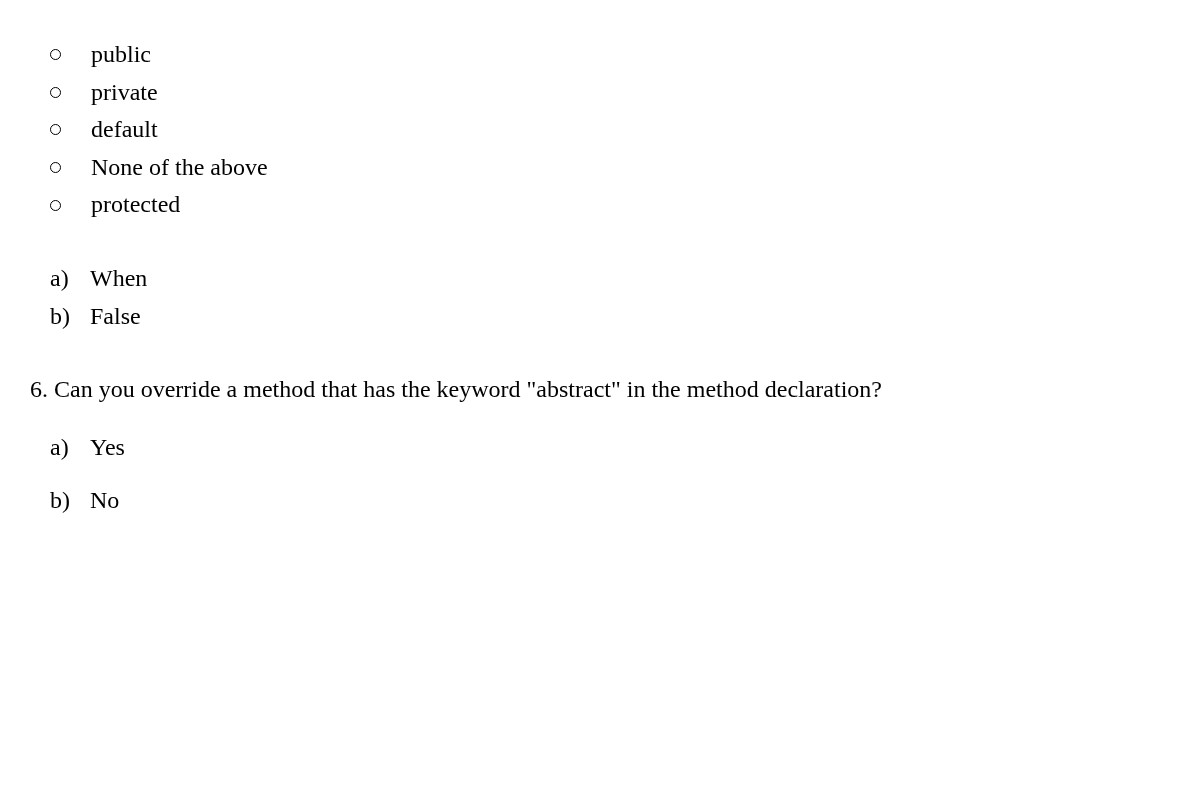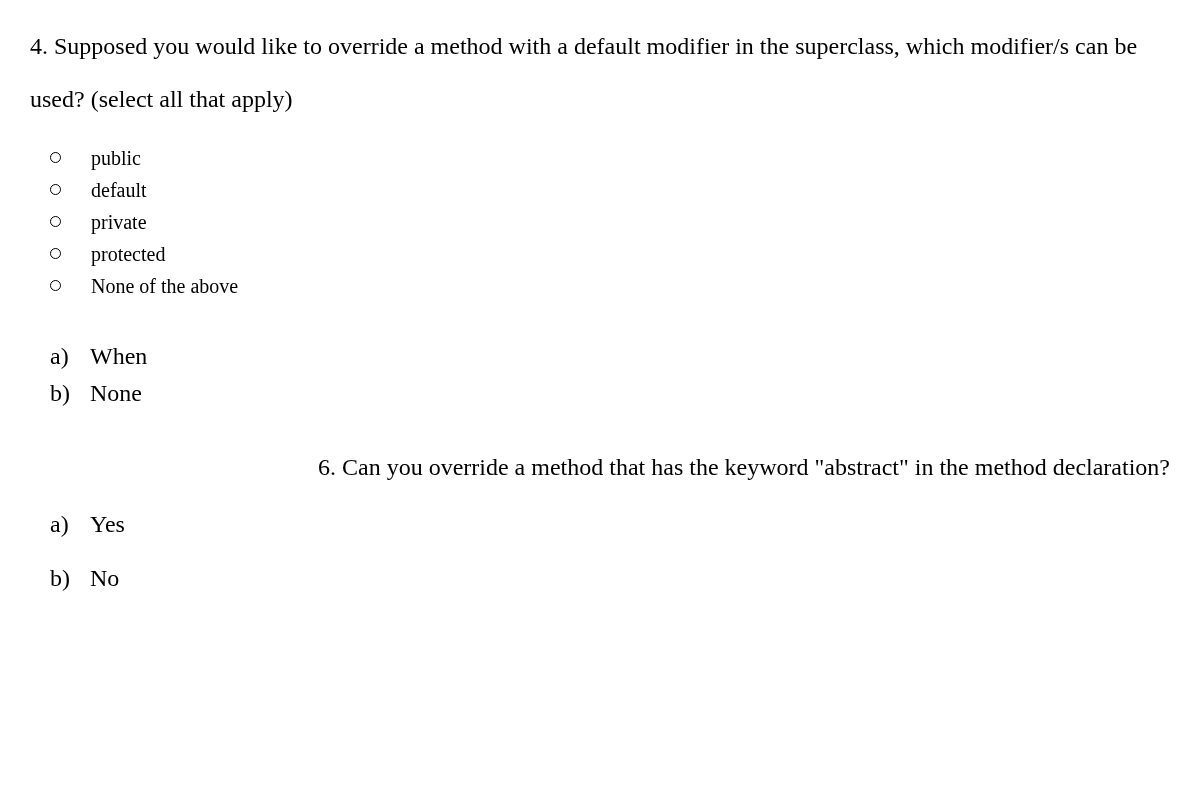--- a/index.html
+++ b/index.html
@@ -33,85 +33,80 @@
     }
     .circle-bullet {
       width: 11px;
       height: 11px;
       border: 1.5px solid #000;
       border-radius: 50%;
       margin-right: 30px;
       flex-shrink: 0;
     }
     .option-label {
-      font-size: 20px;
+      font-size: 24px;
     }
     .options-letter {
       margin-top: 18px;
       margin-left: 20px;
     }
     .letter-row {
       display: flex;
       align-items: baseline;
       margin-bottom: 4px;
     }
     .letter-marker {
       width: 40px;
       flex-shrink: 0;
     }
     .q6 .question-text {
       line-height: 1.4;
       margin-bottom: 24px;
-      text-align: right;
     }
     .q6 .letter-row {
       margin-bottom: 20px;
     }
   </style>
 </head>
 <body>
 
 <div class="question">
-  <div class="question-text">
-    <span>4.</span>
-    <span>Supposed you would like to override a method with a default modifier in the superclass, which modifier/s can be used? (select all that apply)</span>
-  </div>
   <div class="options-circle">
     <div class="option-row">
       <span class="circle-bullet"></span>
       <span class="option-label">public</span>
     </div>
     <div class="option-row">
       <span class="circle-bullet"></span>
+      <span class="option-label">private</span>
+    </div>
+    <div class="option-row">
+      <span class="circle-bullet"></span>
       <span class="option-label">default</span>
     </div>
     <div class="option-row">
       <span class="circle-bullet"></span>
-      <span class="option-label">private</span>
+      <span class="option-label">None of the above</span>
     </div>
     <div class="option-row">
       <span class="circle-bullet"></span>
       <span class="option-label">protected</span>
-    </div>
-    <div class="option-row">
-      <span class="circle-bullet"></span>
-      <span class="option-label">None of the above</span>
     </div>
   </div>
 </div>
 
 <div class="question">
   <div class="options-letter">
     <div class="letter-row">
       <span class="letter-marker">a)</span>
       <span>When</span>
     </div>
     <div class="letter-row">
       <span class="letter-marker">b)</span>
-      <span>None</span>
+      <span>False</span>
     </div>
   </div>
 </div>
 
 <div class="question q6">
   <div class="question-text">
     <span>6.</span>
     <span>Can you override a method that has the keyword "abstract" in the method declaration?</span>
   </div>
   <div class="options-letter">

